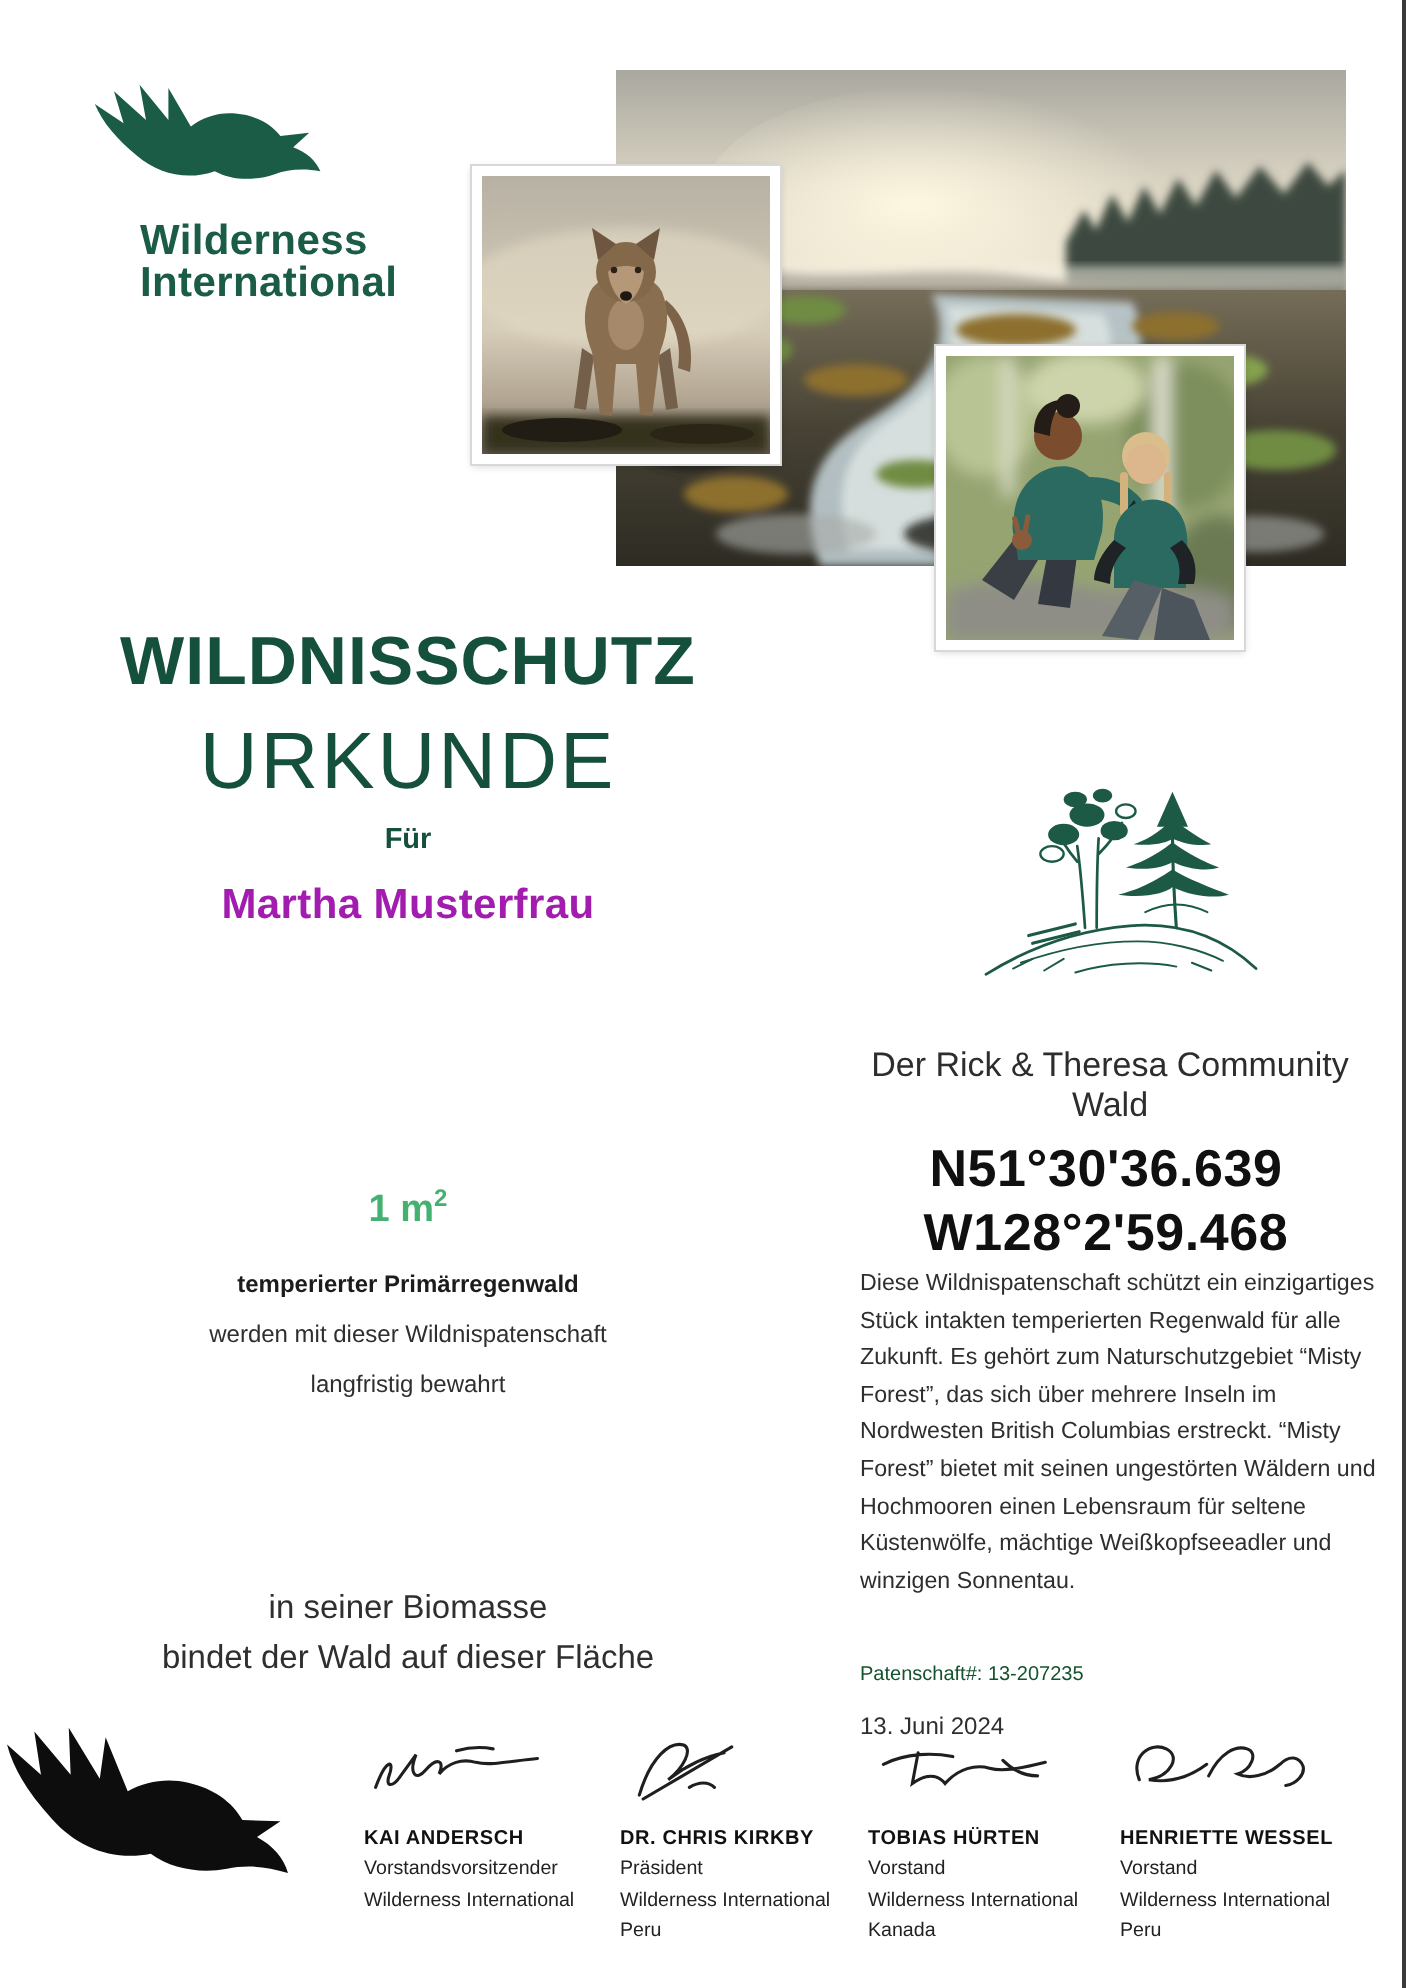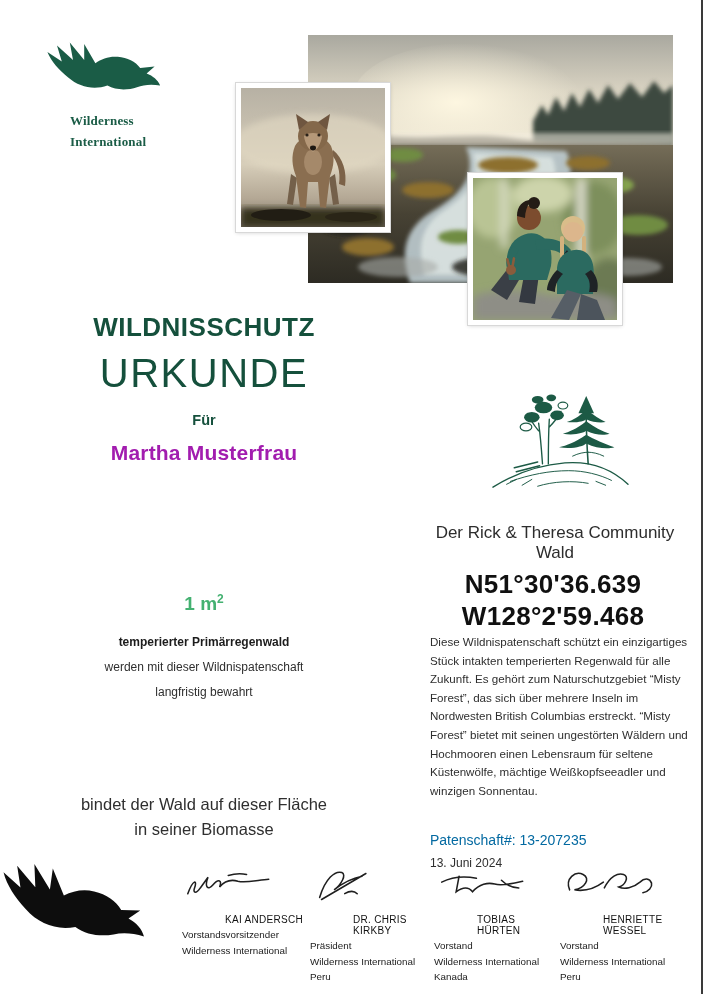--- a/index.html
+++ b/index.html
@@ -4,60 +4,60 @@
 <style>
   html,body { margin:0; padding:0; background:#ffffff; }
   .page {
     position:relative; width:704px; height:994px; background:#fff;
     font-family:"Liberation Sans", sans-serif; overflow:hidden; color:#222;
   }
   .abs { position:absolute; }
 
   
   .logo-eagle { left:34px; top:36px; width:142px; height:80px; }
-  .logo-text { left:70px; top:110px; font-size:13px; line-height:21px; font-weight:600; color:#1a5c46; letter-spacing:.2px;font-family:Liberation Serif, serif; }
+  .logo-text { left:70px; top:110px; font-size:21px; line-height:21px; font-weight:600; color:#1a5c46; letter-spacing:.2px; }
 
   
   .photo { overflow:hidden; }
   .photo-landscape { left:308px; top:35px; width:365px; height:248px; }
   .tile { background:#fff; padding:5px; box-shadow:0 0 0 1px #d8d8d8, 0 1px 4px rgba(0,0,0,.18); }
   .photo-wolf { left:236px; top:83px; width:144px; height:139px; }
   .photo-people { left:468px; top:173px; width:144px; height:142px; }
   .photo svg, .tile svg { display:block; width:100%; height:100%; }
 
   
   .title-block { left:0; top:312px; width:408px; text-align:center; color:#15503c; }
-  .title-line1 { font-size:26px; font-weight:800; letter-spacing:.5px; }
+  .title-line1 { font-size:34px; font-weight:800; letter-spacing:.5px; }
   .title-line2 { font-size:40px; font-weight:300; letter-spacing:1.5px; margin-top:8px; }
 
   .fuer { left:0; top:412px; width:408px; text-align:center; font-size:14.5px; font-weight:700; color:#15503c; }
   .recipient-name { left:0; top:441px; width:408px; text-align:center; font-size:21px; font-weight:700; color:#a21caf; letter-spacing:.2px; }
   .purpose { left:0; top:490px; width:408px; text-align:center; font-size:15.5px; line-height:24px; color:#2f2f2f; }
 
   .area-value { left:0; top:592px; width:408px; text-align:center; font-size:19px; font-weight:700; color:#44b171; }
   .area-value sup { font-size:12px; }
   .area-desc { left:0; top:630px; width:408px; text-align:center; font-size:12px; line-height:25px; color:#2f2f2f; }
   .area-desc .bold-line { font-weight:700; color:#1c1c1c; }
 
   .co2-value { left:0; top:753px; width:408px; text-align:center; font-size:21px; font-weight:700; color:#44b171; }
   .co2-value sub { font-size:13px; }
   .co2-desc { left:0; top:792px; width:408px; text-align:center; font-size:16.5px; line-height:25px; color:#2f2f2f; }
 
   
   .forest-illustration { left:487px; top:392px; width:146px; height:102px; }
   .forest-caption { left:420px; top:523px; width:270px; text-align:center; font-size:17px; color:#2d2d2d; }
   .coords { left:408px; top:568px; width:290px; text-align:center; font-size:26px; font-weight:800; color:#101010; line-height:32px; letter-spacing:.3px; }
   .description { left:430px; top:633px; width:265px; font-size:11.6px; line-height:18.6px; color:#2e2e2e; }
-  .sponsorship-number { left:430px; top:832px; font-size:14px; color:#0369a1;text-align:center; }
+  .sponsorship-number { left:430px; top:832px; font-size:10px; color:#14532d;text-align:center; }
   .sponsorship-date { left:430px; top:856px; font-size:12px; color:#2e2e2e; }
 
   
   .sig-col { top:864px; width:126px; }
   .sig-col svg { display:block; width:106px; height:44px; }
-  .sig-name { margin-top:6px; font-size:10px; font-weight:400; color:#111; letter-spacing:.3px;margin-left:43px; }
+  .sig-name { margin-top:6px; font-size:10px; font-weight:700; color:#111; letter-spacing:.3px; }
   .sig-role { font-size:9.8px; line-height:15.5px; color:#222; margin-top:2px; }
   .sig-1 { left:182px; } .sig-2 { left:310px; } .sig-3 { left:434px; } .sig-4 { left:560px; }
 
   .footer-eagle { left:-10px; top:858px; width:168px; height:112px; }
 
   .page-edge { right:1px; top:0; width:2px; height:994px; background:#3a3a3a; }
 </style>
 </head>
 <body>
 
@@ -209,22 +209,22 @@
   </div>
 
   <div class="abs area-value"><span>1 m</span><sup>2</sup></div>
   <div class="abs area-desc">
     <div class="bold-line">temperierter Primärregenwald</div>
     <div>werden mit dieser Wildnispatenschaft</div>
     <div>langfristig bewahrt</div>
   </div>
 
   <div class="abs co2-desc">
+    <div>in seiner Biomasse</div>
     <div>bindet der Wald auf dieser Fläche</div>
-    <div>in seiner Biomasse</div>
   </div>
 
   <svg class="abs forest-illustration" viewBox="0 0 150 105" aria-hidden="true">
     <g stroke="#1c5a45" fill="none" stroke-width="1.4" stroke-linecap="round">
       <path d="M6 98 C30 83 56 75 80 73 C106 71 128 79 145 95"></path>
       <path d="M24 92 C44 85 64 81 84 81 C100 81 116 85 128 91" stroke-width="1"></path>
       <path d="M52 97 C68 92 88 91 104 94" stroke-width="1"></path>
       <path d="M20 95 L30 90 M36 96 L46 90 M112 92 L122 96" stroke-width="1"></path>
       <path d="M28 78 L52 72 M30 82 L54 76" stroke-width="1.6"></path>
       <path d="M57 74 C56 60 55 46 53 32 M63 74 C63 58 63 44 64 28 M53 40 C48 34 44 28 42 22 M64 36 C70 30 74 24 76 20"></path>

